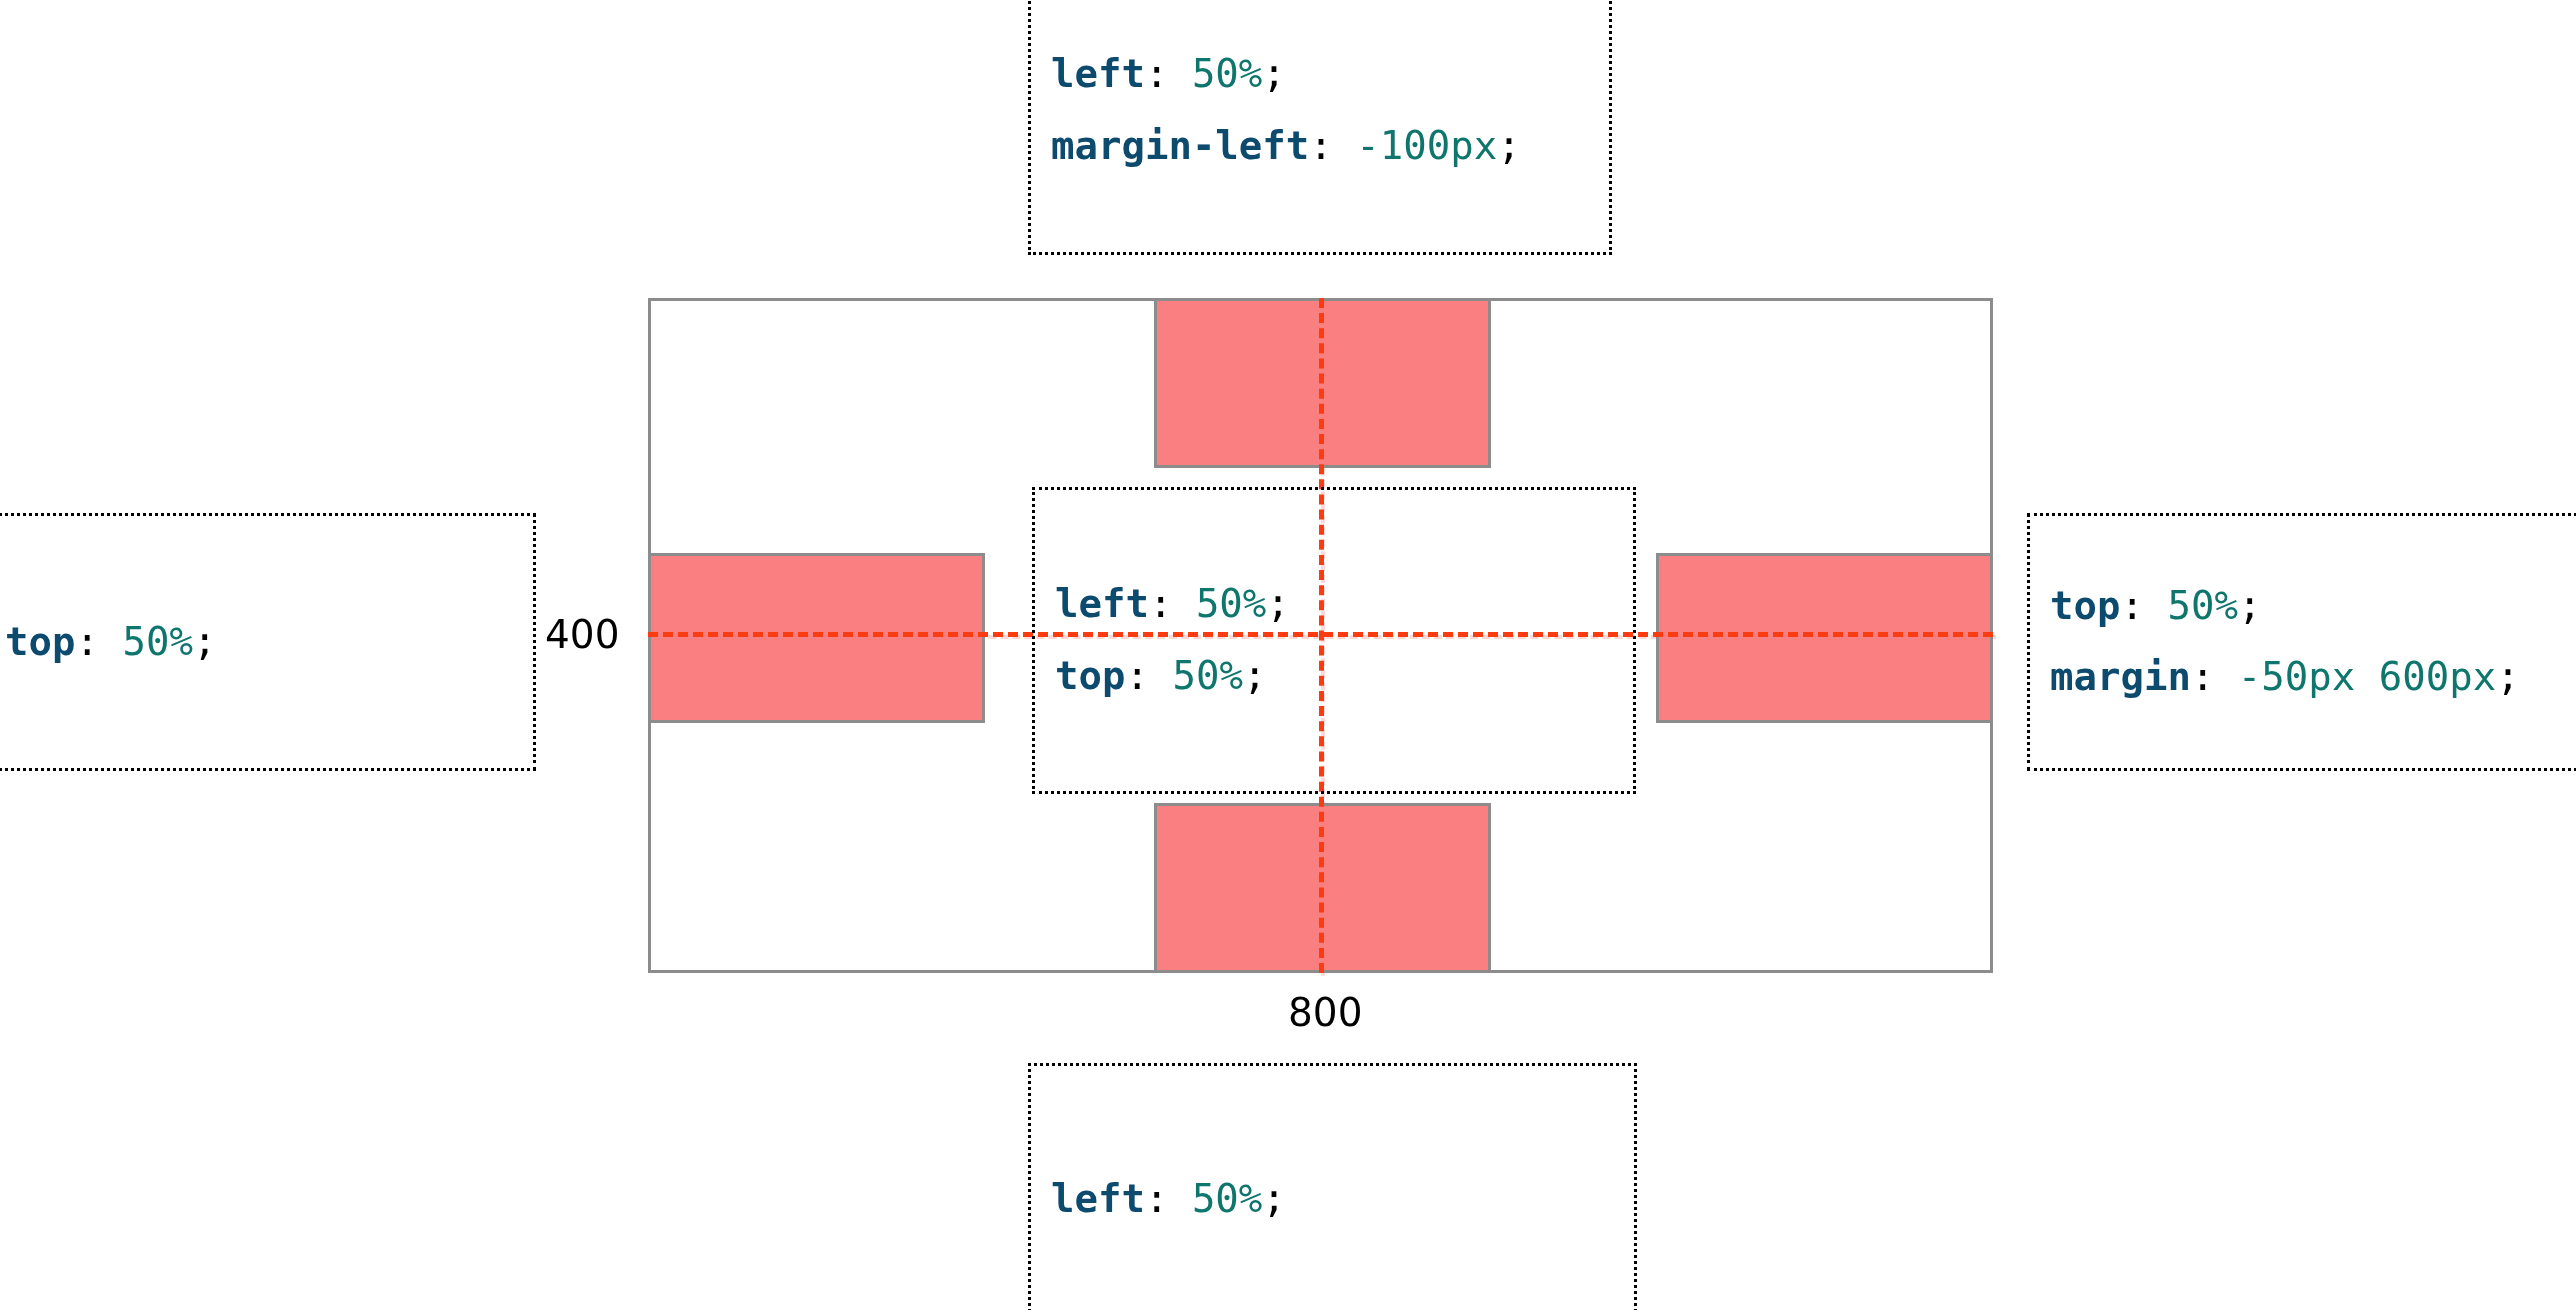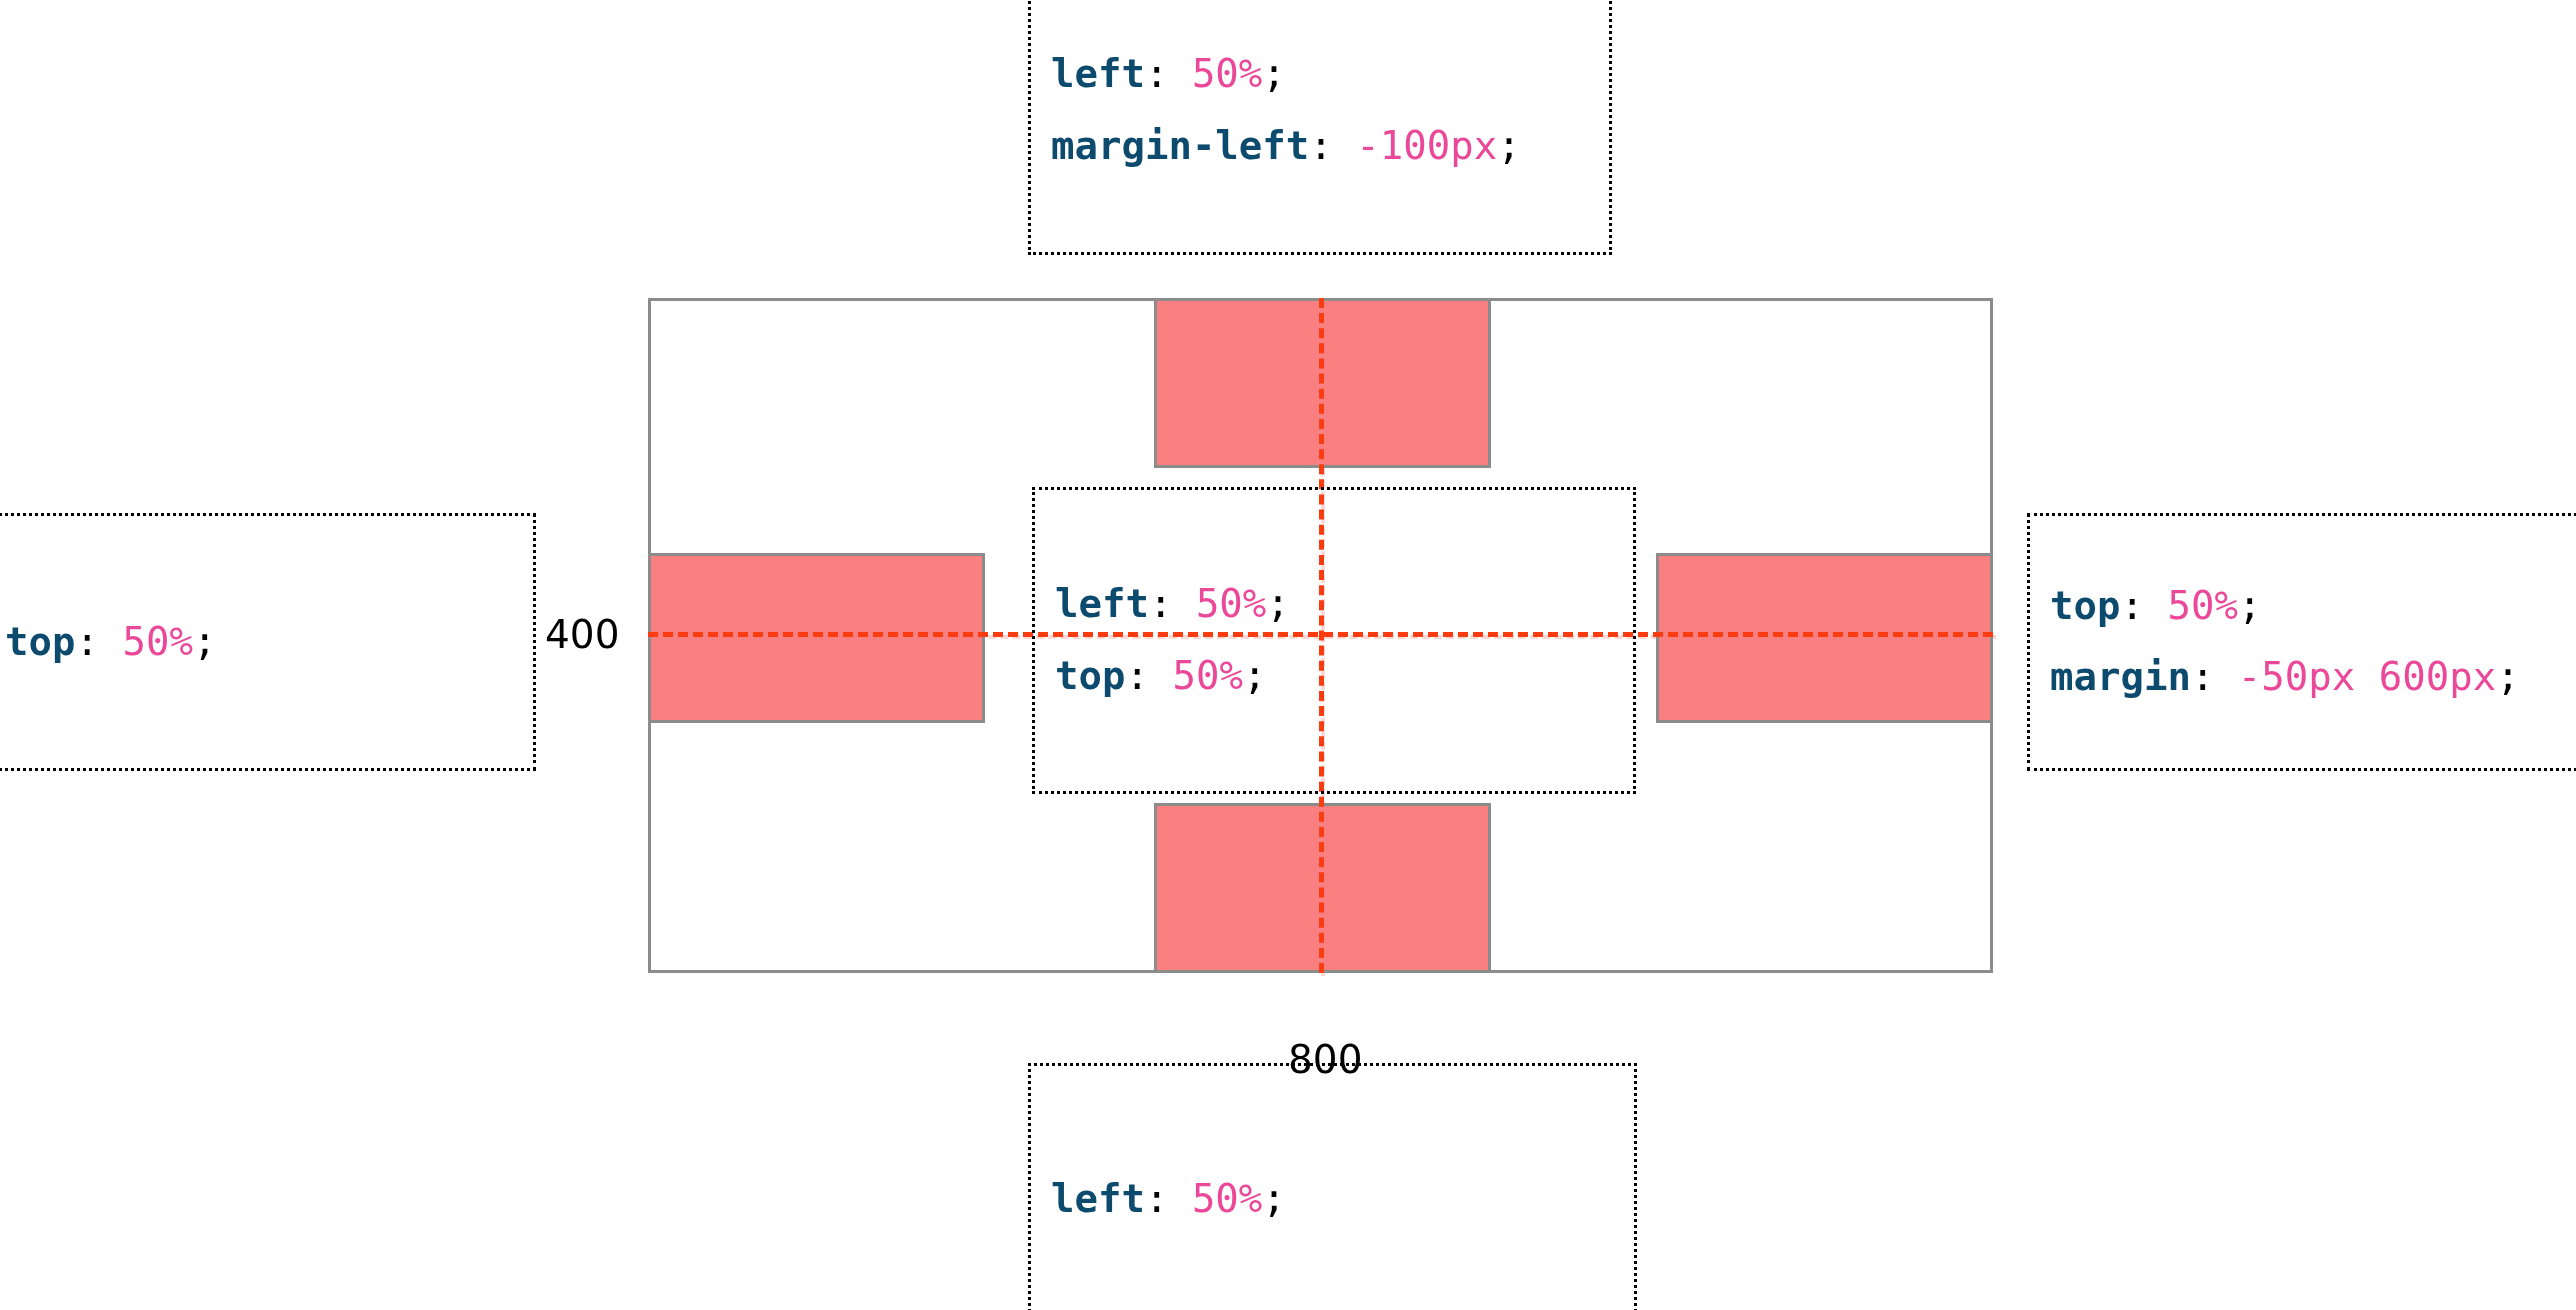--- a/index.html
+++ b/index.html
@@ -81,21 +81,21 @@
   
   .dim {
     position: absolute;
     font-family: "DejaVu Sans", "Liberation Sans", sans-serif;
     font-size: 39px;
     color: #000000;
     white-space: nowrap;
     z-index: 8;
   }
   .dim-400 { left: 545px;  top: 612px; }
-  .dim-800 { left: 1288px; top: 990px; margin-top: 47px; }
+  .dim-800 { left: 1288px; top: 990px; }
 
   
   .callout {
     position: absolute;
     box-sizing: border-box;
     border: 3.6px dotted #000000;
     background: transparent;
     display: flex;
     flex-direction: column;
     justify-content: center;
@@ -103,21 +103,21 @@
     z-index: 10;
     font-size: 39px;
     line-height: 1.05;
   }
   .callout .rule {
     white-space: nowrap;
     margin: 15.2px 0;
   }
   .prop  { color: #0c4a6e; font-weight: bold; }
   .punct { color: #000000; }
-  .val   { color: #ec4899; }
+  .val   { color: #0f766e; }
 
   .callout-top    { left: 1028px; top: -34px;  width: 584px; height: 289px; }
   .callout-left   { left: -18px;  top: 513px;  width: 554px; height: 258px; }
   .callout-right  { left: 2027px; top: 513px;  width: 574px; height: 258px; }
   .callout-center { left: 1032px; top: 487px;  width: 604px; height: 307px; background: rgba(255,255,255,0.0); }
   .callout-bottom { left: 1028px; top: 1063px; width: 609px; height: 273px; }
 </style>
 </head>
 <body>
 

